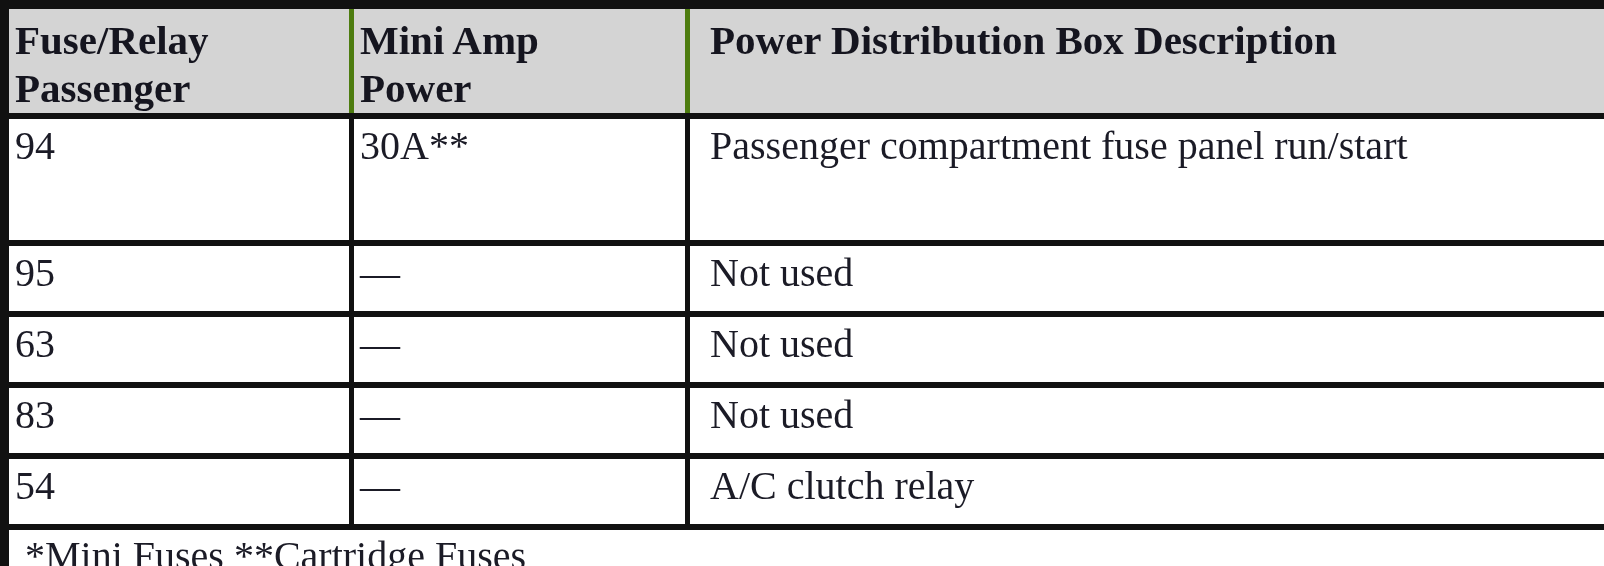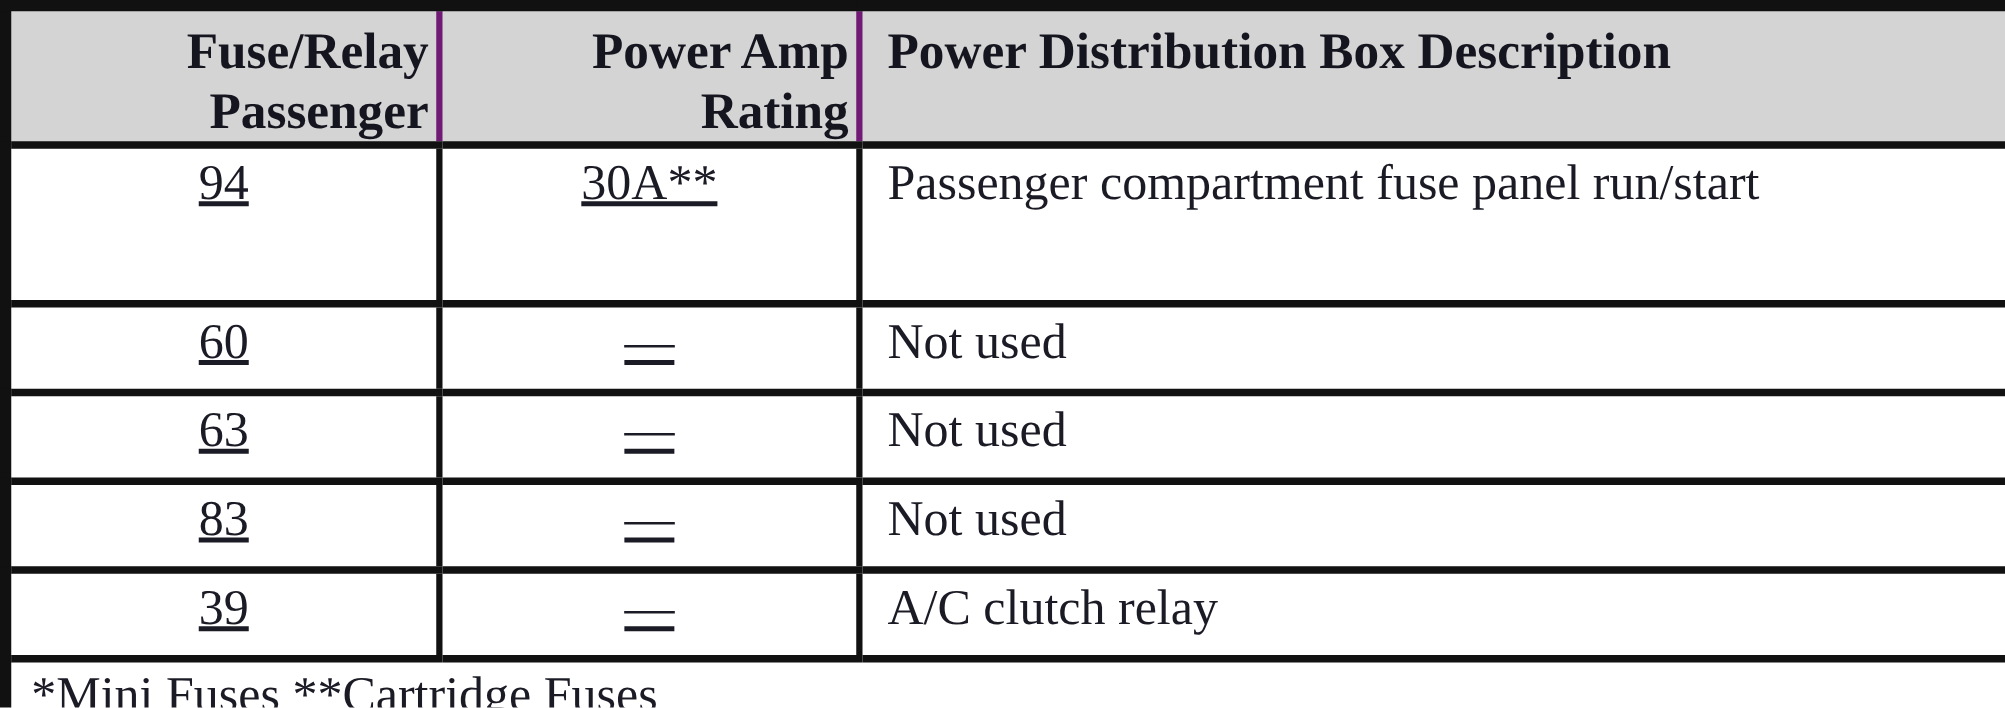--- a/index.html
+++ b/index.html
@@ -31,29 +31,29 @@
     box-sizing: border-box;
   }
 
   col.c-loc   { width: 347px; }
   col.c-amp   { width: 336px; }
   col.c-desc  { width: 921px; }
 
   
   thead th {
     background: #d4d4d4;
-    border-right: 5px solid #701a75;
+    border-right: 5px solid #4d7c0f;
     border-bottom: 6px solid #111111;
     color: #15151f;
     font-weight: bold;
     font-size: 41px;
     line-height: 1.17;
     padding: 8px 6px 0 6px;
     vertical-align: top;
-    text-align: right;
+    text-align: left;
     letter-spacing: 0px;
   }
   thead th:last-child {
     border-right: none;
     text-align: left;
     padding-left: 20px;
   }
   .hdr-line { display: block; }
 
   
@@ -63,22 +63,20 @@
     color: #1b1b26;
     font-weight: normal;
     font-size: 40px;
     line-height: 1.15;
     vertical-align: top;
     padding: 4px 6px 0 6px;
     background: #ffffff;
   }
   tbody td.col-loc,
   tbody td.col-amp {
-    text-align: center;
-    text-decoration: underline;
   }
   tbody td.col-desc {
     text-align: left;
     padding-left: 20px;
     padding-right: 14px;
     border-right: none;
   }
 
   tbody tr.row-tall td { height: 117px; }
   tbody tr.row-std  td { height: 61px; }
@@ -111,52 +109,52 @@
       <col class="c-desc">
     </colgroup>
 
     <thead>
       <tr>
         <th>
           <span class="hdr-line">Fuse/Relay</span>
           <span class="hdr-line">Passenger</span>
         </th>
         <th>
-          <span class="hdr-line">Power Amp</span>
-          <span class="hdr-line">Rating</span>
+          <span class="hdr-line">Mini Amp</span>
+          <span class="hdr-line">Power</span>
         </th>
         <th>
           <span class="hdr-line">Power Distribution Box Description</span>
         </th>
       </tr>
     </thead>
 
     <tbody>
       <tr class="row-tall">
         <td class="col-loc">94</td>
         <td class="col-amp">30A**</td>
         <td class="col-desc">Passenger compartment fuse panel run/start</td>
       </tr>
       <tr class="row-std">
-        <td class="col-loc">60</td>
+        <td class="col-loc">95</td>
         <td class="col-amp dash">—</td>
         <td class="col-desc">Not used</td>
       </tr>
       <tr class="row-std">
         <td class="col-loc">63</td>
         <td class="col-amp dash">—</td>
         <td class="col-desc">Not used</td>
       </tr>
       <tr class="row-std">
         <td class="col-loc">83</td>
         <td class="col-amp dash">—</td>
         <td class="col-desc">Not used</td>
       </tr>
       <tr class="row-std">
-        <td class="col-loc">39</td>
+        <td class="col-loc">54</td>
         <td class="col-amp dash">—</td>
         <td class="col-desc">A/C clutch relay</td>
       </tr>
     </tbody>
 
     <tfoot>
       <tr>
         <td class="footnote" colspan="3">*Mini Fuses **Cartridge Fuses</td>
       </tr>
     </tfoot>

